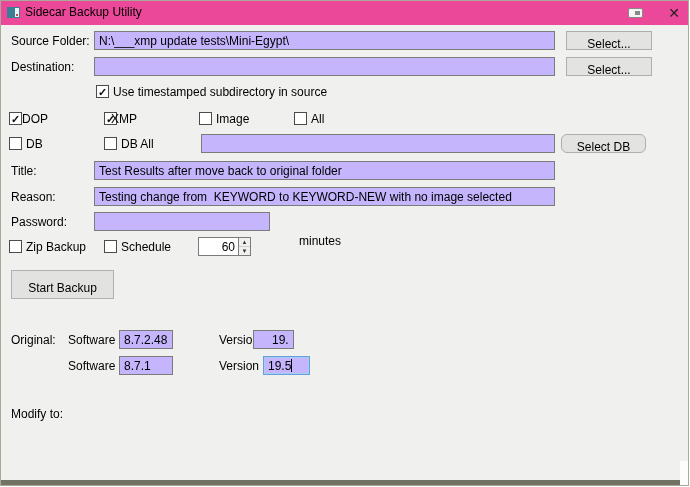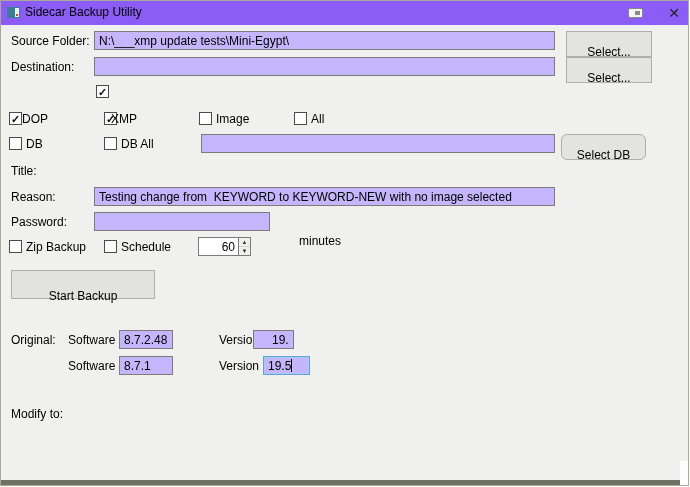--- a/index.html
+++ b/index.html
@@ -7,21 +7,21 @@
   body {
     width:690px; height:487px; position:relative; background:#ffffff;
     font-family:"Liberation Sans", sans-serif; font-size:12px; color:#000;
     overflow:hidden;
   }
   .window {
     position:absolute; left:0; top:0; width:689px; height:486px;
     background:#f0f0ef; border:1px solid #a9a998;
   }
   .titlebar {
-    position:absolute; left:0; top:0; right:0; height:24px; background:#8b5cf6;
+    position:absolute; left:0; top:0; right:0; height:24px; background:#ec4899;
   }
   .app-icon { position:absolute; left:6px; top:5px; width:13px; height:13px; display:inline-block; }
   .app-icon svg { display:block; }
   .win-title {
     position:absolute; left:24px; top:4px; font-size:12px; color:#000;
     white-space:nowrap;
   }
   .kb-icon {
     position:absolute; left:627px; top:7px; width:15px; height:10px;
     border:1px solid #8a8a8a; border-radius:2px; background:#f5f5f5;
@@ -36,21 +36,21 @@
   }
   .label { position:absolute; white-space:nowrap; line-height:14px; }
   .field {
     position:absolute; height:19px; background:#c4b5fd; border:1px solid #7b7b7b;
     font-family:"Liberation Sans", sans-serif; font-size:12px; padding:1px 4px; color:#000;
   }
   .field.focused { border:1px solid #64a0dc; box-shadow:0 0 0 1px #a8cdf0 inset; }
   .btn {
     position:absolute; height:19px; background:#e3e3e2; border:1px solid #aeaeae;
     font-family:"Liberation Sans", sans-serif; font-size:12px; color:#000;
-    text-align:center; padding:12px; line-height:17px;
+    text-align:center; padding:4px; line-height:17px;
   }
   .big-btn { height:29px; line-height:27px; background:#e2e2e1; border:1px solid #b0b0b0; }
   .cb {
     position:absolute; width:13px; height:13px; background:#fff; border:1px solid #4b4b4b;
     font-size:11px; line-height:12px; text-align:center; color:#111; font-weight:bold;
   }
   .cb-label { position:absolute; white-space:nowrap; line-height:14px; }
   .spinner { position:absolute; width:53px; height:19px; }
   .spin-value {
     position:absolute; left:0; top:0; width:40px; height:19px; background:#fff;
@@ -93,20 +93,21 @@
 
   <span class="label" style="left:10px; top:33px;">Source Folder:</span>
   <input class="field" style="left: 93px; top: 30px; width: 461px;" value="N:\___xmp update tests\Mini-Egypt\">
   <button class="btn" style="left:565px; top:30px; width:86px;">Select...</button>
 
   <span class="label" style="left:10px; top:59px;">Destination:</span>
   <input class="field" style="left: 93px; top: 56px; width: 461px;" value="">
   <button class="btn" style="left:565px; top:56px; width:86px;">Select...</button>
 
   <span class="cb checked" style="left:95px; top:84px;">✓</span>
+  <span class="cb-label" style="left:112px; top:84px;">Use timestamped subdirectory in source</span>
 
   <span class="cb checked" style="left:8px; top:111px;">✓</span>
   <span class="cb-label" style="left:21px; top:111px;">DOP</span>
 
   <span class="cb checked" style="left:103px; top:111px;">✓</span>
   <span class="cb-label" style="left:110px; top:111px;">XMP</span>
 
   <span class="cb" style="left:198px; top:111px;"></span>
   <span class="cb-label" style="left:215px; top:111px;">Image</span>
 
@@ -116,20 +117,21 @@
   <span class="cb" style="left:8px; top:136px;"></span>
   <span class="cb-label" style="left:25px; top:136px;">DB</span>
 
   <span class="cb" style="left:103px; top:136px;"></span>
   <span class="cb-label" style="left:120px; top:136px;">DB All</span>
 
   <input class="field" style="left: 200px; top: 133px; width: 354px;" value="">
   <button class="btn" style="left:560px; top:133px; width:85px;border-radius:6px;">Select DB</button>
 
   <span class="label" style="left:10px; top:163px;">Title:</span>
+  <input class="field" style="left: 93px; top: 160px; width: 461px;" value="Test Results after move back to original folder">
 
   <span class="label" style="left:10px; top:189px;">Reason:</span>
   <input class="field" style="left: 93px; top: 186px; width: 461px;" value="Testing change from  KEYWORD to KEYWORD-NEW with no image selected">
 
   <span class="label" style="left:10px; top:214px;">Password:</span>
   <input class="field" style="left: 93px; top: 211px; width: 176px;" value="">
 
   <span class="cb" style="left:8px; top:239px;"></span>
   <span class="cb-label" style="left:25px; top:239px;">Zip Backup</span>
 
@@ -138,21 +140,21 @@
 
   <div class="spinner" style="left:197px; top:236px;border-radius:8px;">
     <input class="spin-value" value="60" style="">
     <div class="spin-btns">
       <div class="spin-up">▲</div>
       <div class="spin-down">▼</div>
     </div>
   </div>
   <span class="label" style="left:262px; top:233px;padding-left:36px;">minutes</span>
 
-  <button class="btn big-btn" style="left:10px; top:269px; width:144px;">Start Backup</button>
+  <button class="btn big-btn" style="left:10px; top:269px; width:103px;">Start Backup</button>
 
   <span class="label" style="left:10px; top:332px;">Original:</span>
   <span class="label" style="left:67px; top:332px;">Software</span>
   <input class="field" style="left: 118px; top: 329px; width: 54px;" value="8.7.2.48">
   <span class="label" style="left:218px; top:332px;">Version</span>
   <input class="field" style="left: 252px; top: 329px; width: 41px; padding-left: 18px;" value="19.8">
 
   <span class="label" style="left:10px; top:358px;margin-top:48px;">Modify to:</span>
   <span class="label" style="left:67px; top:358px;">Software</span>
   <input class="field" style="left: 118px; top: 355px; width: 54px;" value="8.7.1">

